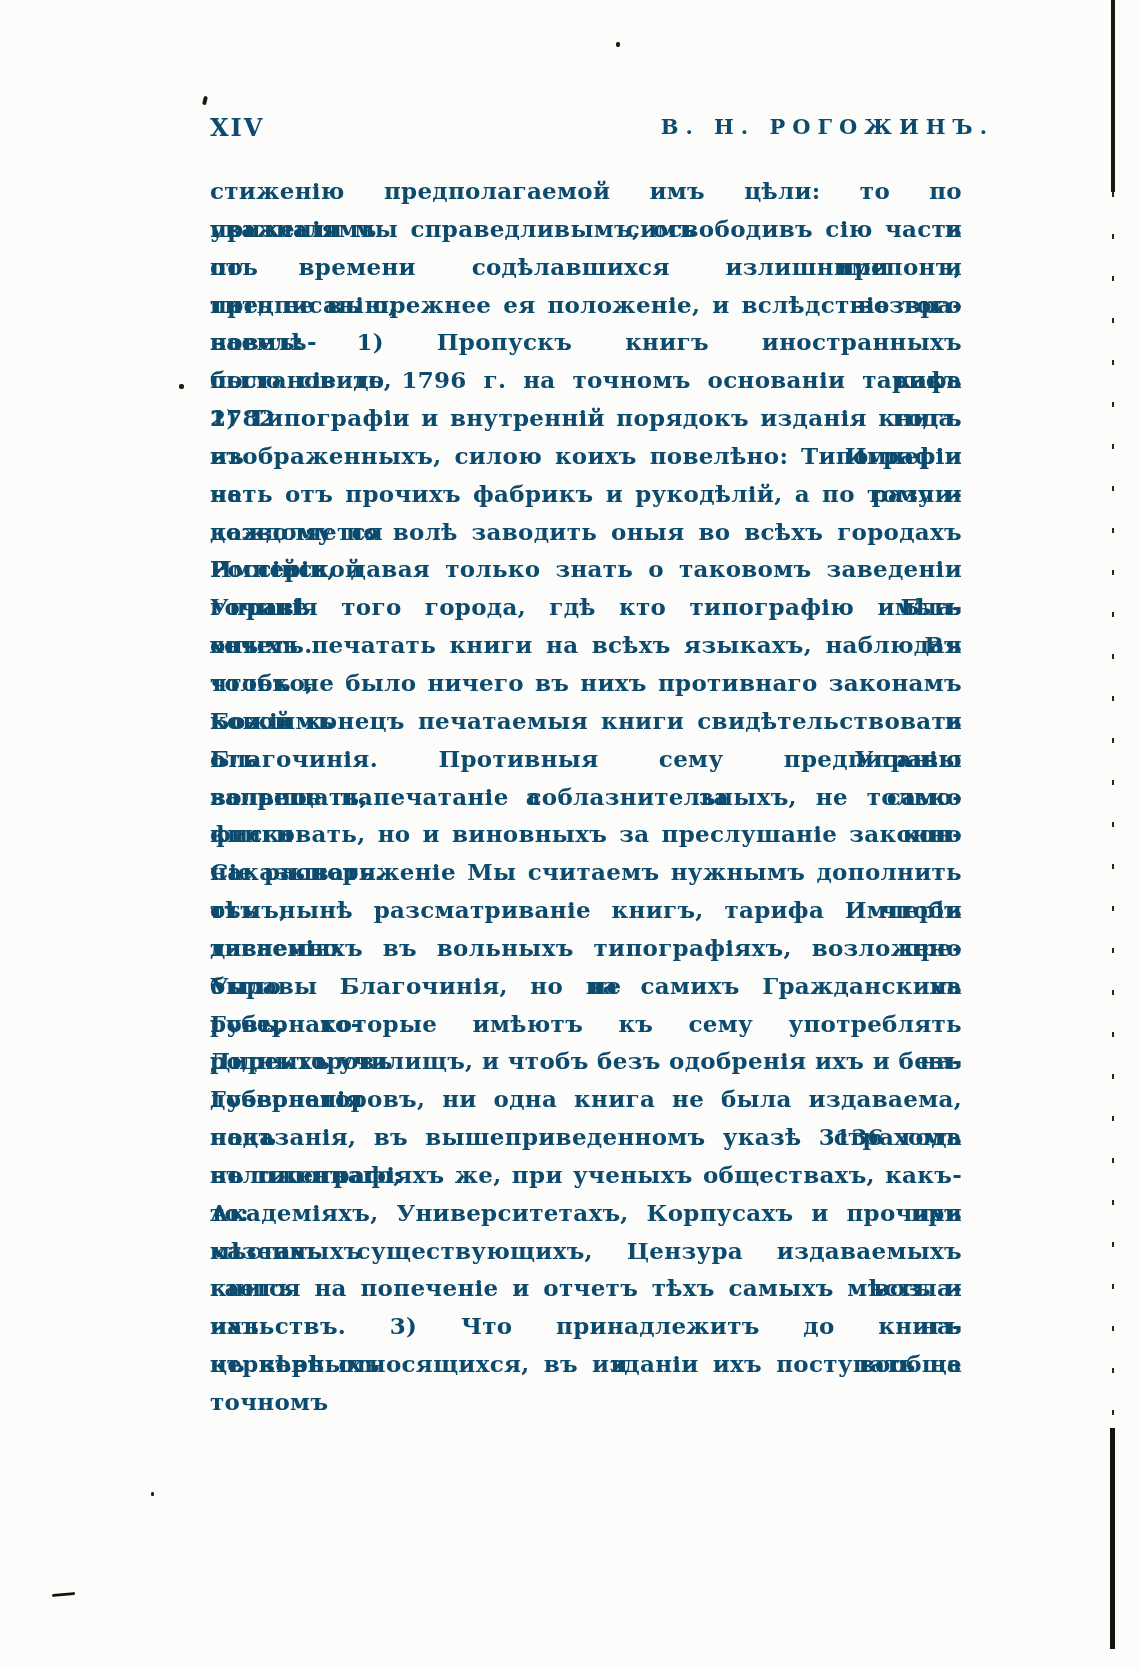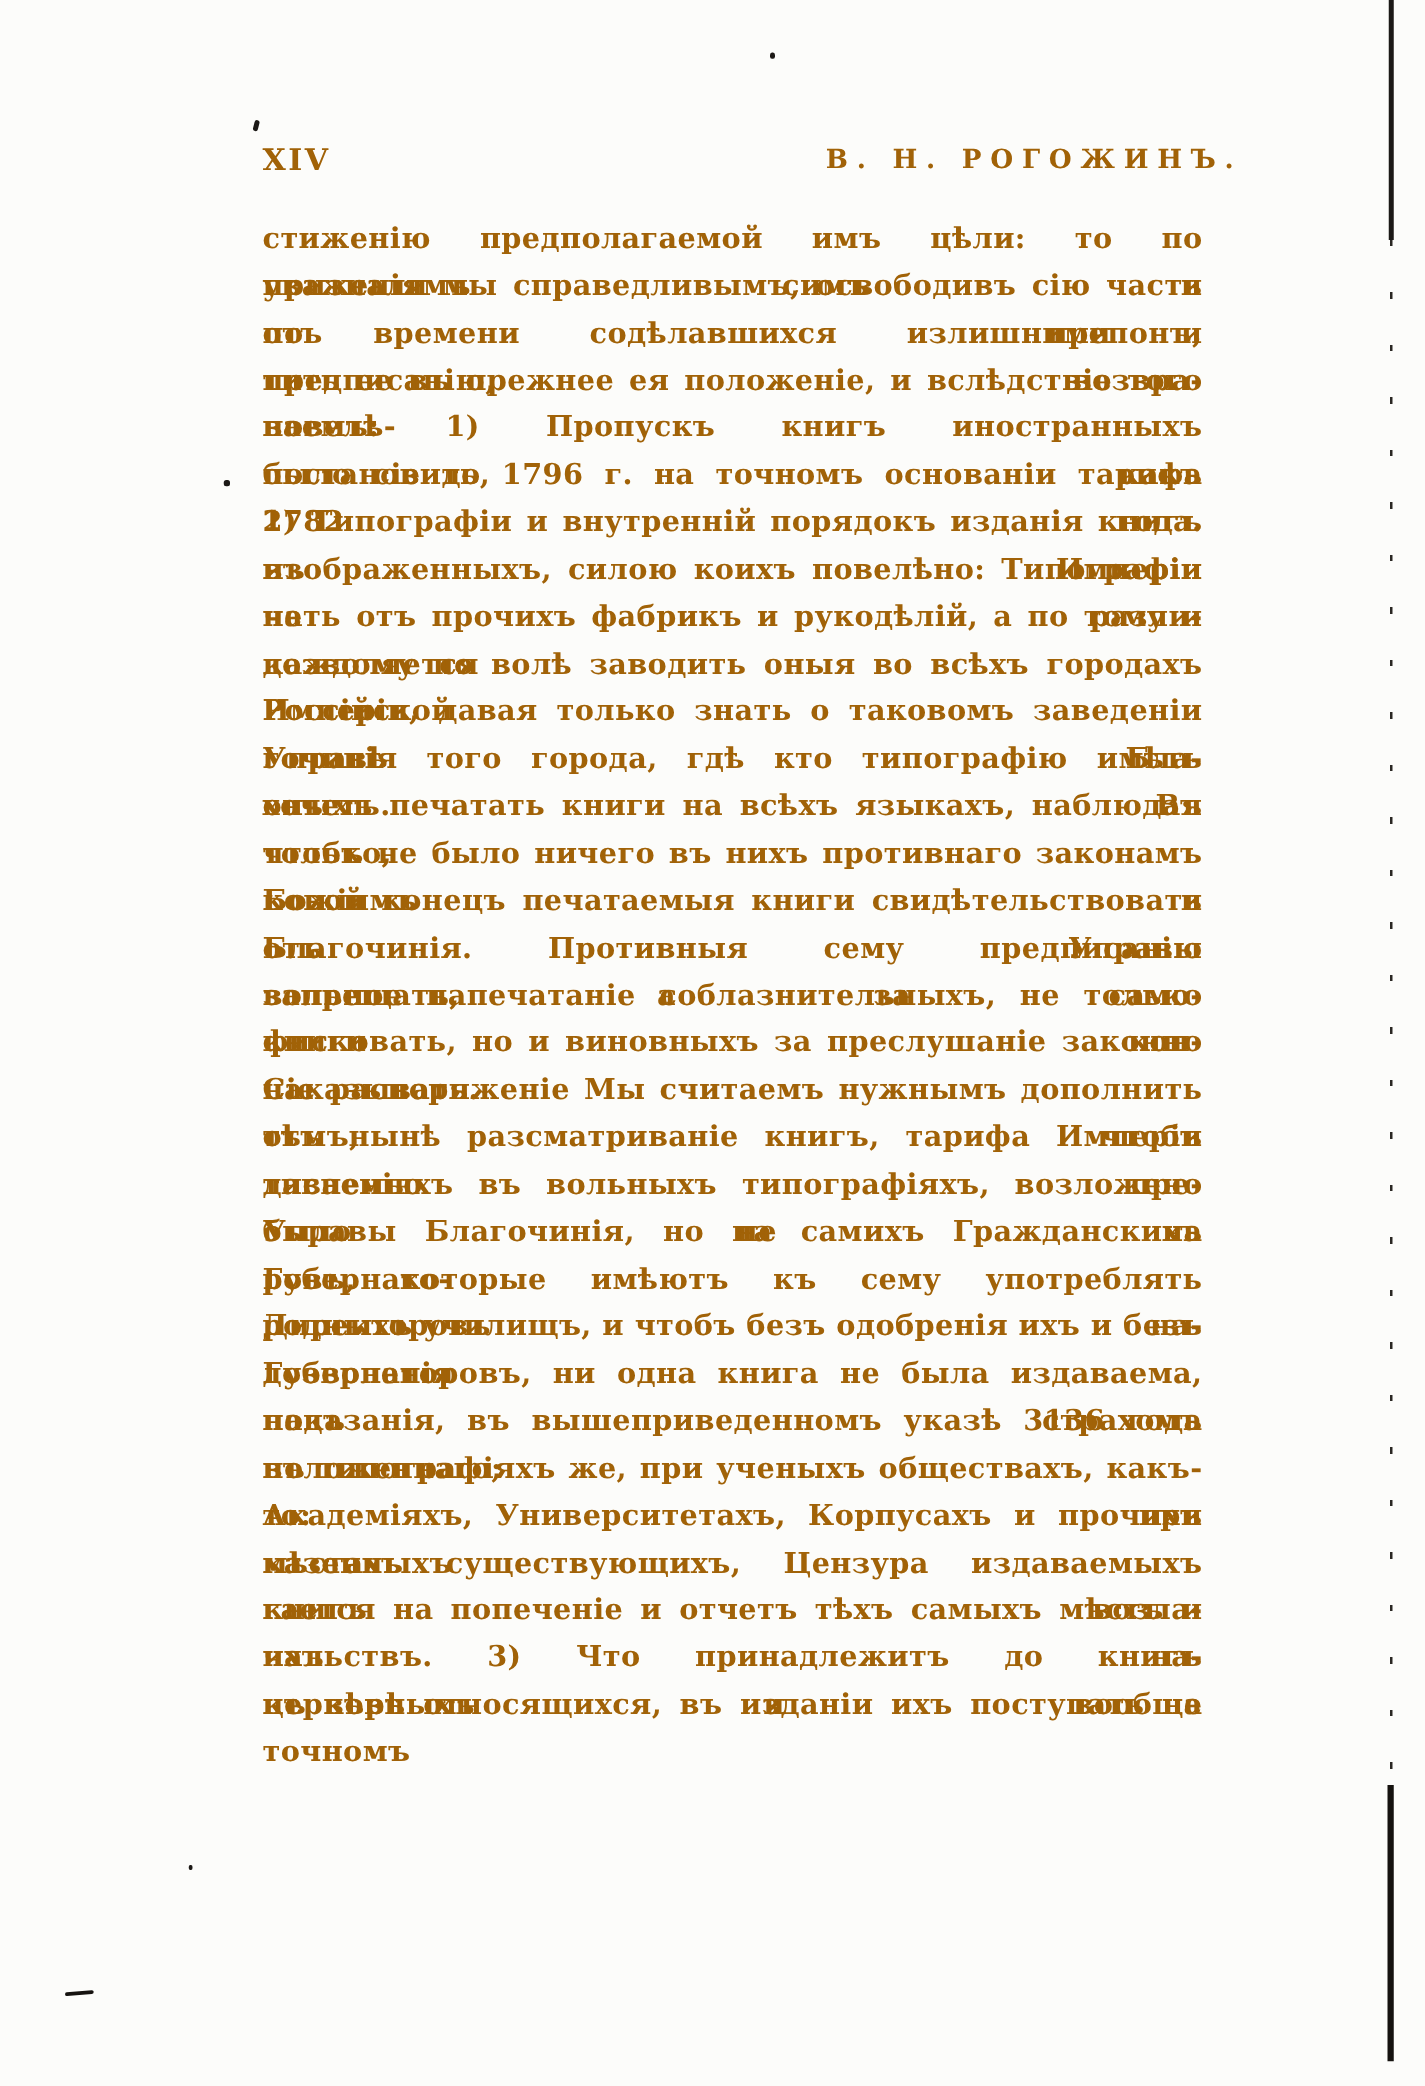--- a/index.html
+++ b/index.html
@@ -8,21 +8,21 @@
     background: #e8e8e6;
   }
   .page {
     position: relative;
     width: 1140px;
     height: 1669px;
     margin: 0 auto;
     background: #fcfcfa;
     overflow: hidden;
     font-family: "DejaVu Serif", "Liberation Serif", serif;
-    color: #a16207;
+    color: #0c4a6e;
   }
   
   .running-head {
     position: absolute;
     left: 210px;
     top: 110px;
     width: 752px;
     height: 34px;
   }
   .page-number {

